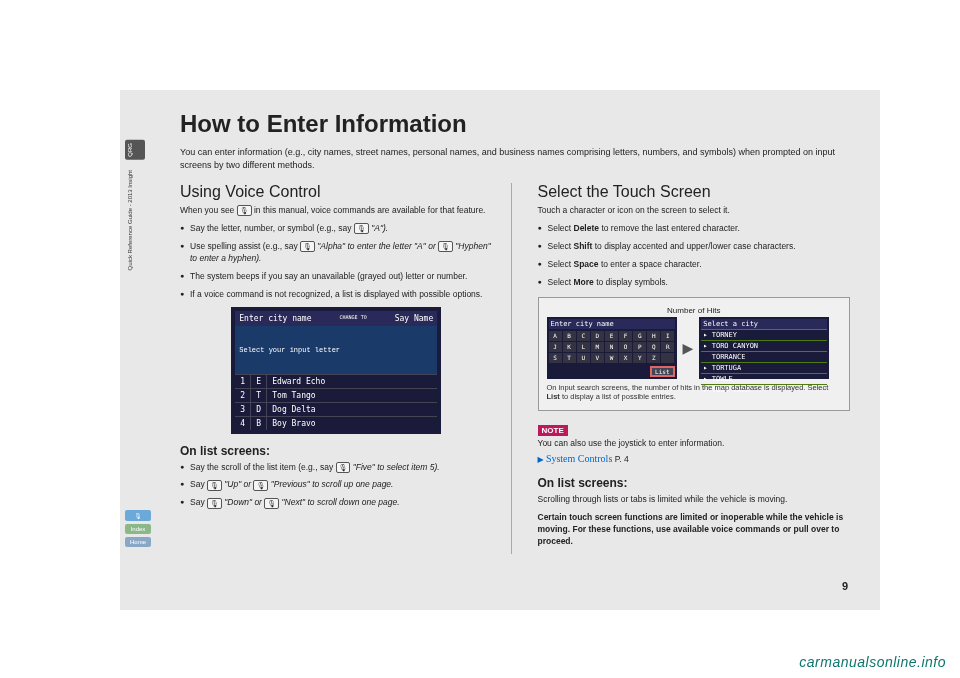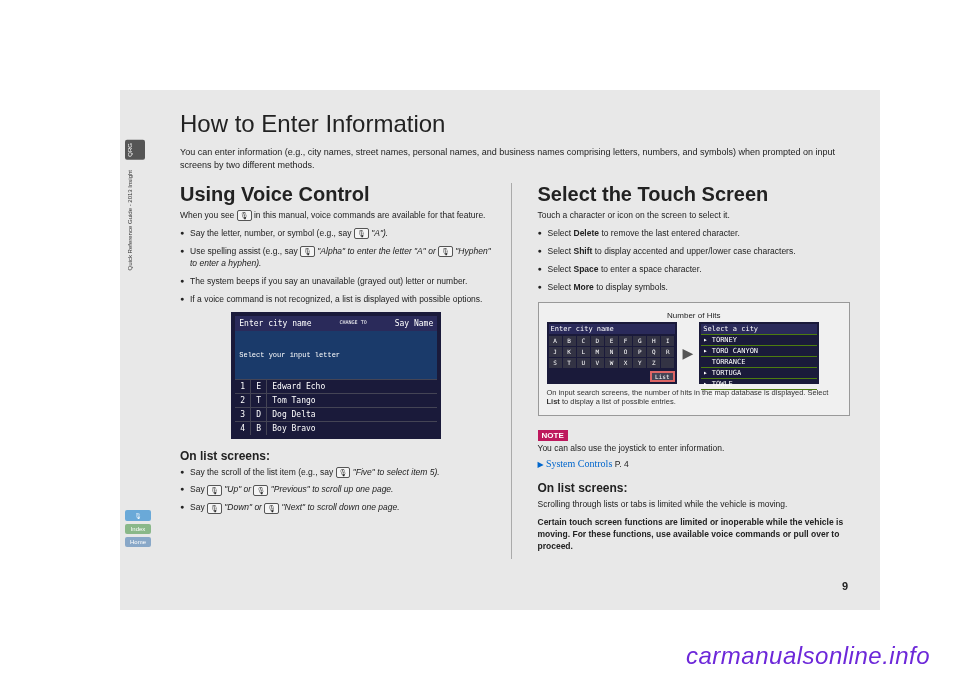--- a/index.html
+++ b/index.html
@@ -53,41 +53,41 @@
     margin-bottom: 3px;
     border-radius: 2px;
     text-align:center;
   }
   .tab-voice { background:#6aa9d8; color:#fff; }
   .tab-index { background:#8ab889; color:#fff; }
   .tab-home { background:#89a8c8; color:#fff; }
 
   h1.main-title {
     font-size: 24px;
-    font-weight: normal;
+    font-weight: bold;
     margin-bottom: 8px;
   }
   .intro {
     font-size: 9px;
     line-height: 1.4;
     margin-bottom: 12px;
   }
   .columns {
     display: flex;
     gap: 24px;
   }
   .col {
     flex: 1;
     min-width: 0;
   }
   .col.left { border-right: 1px solid #aaa; padding-right: 18px; }
   .col.right { padding-left: 2px; }
   h2 {
-    font-size: 20px;
-    font-weight: bold;
+    font-size: 16px;
+    font-weight: normal;
     margin-bottom: 4px;
   }
   .sub {
     font-size: 8.5px;
     line-height: 1.4;
     margin-bottom: 6px;
   }
   ul.bullets {
     list-style: none;
     padding: 0;
@@ -195,21 +195,21 @@
     position:absolute;
     bottom:2px;
     right:2px;
     border:2px solid #d66;
     padding:0 3px;
     font-size:6px;
     background:#445;
   }
   .list-shot{
     background:#1a1a3a;
-    width:120px;
+    width:130px;
     height:62px;
     color:#fff;
     font-family:monospace;
     font-size:6px;
     padding:2px;
   }
   .list-shot-header{background:#2a2a5a;padding:1px 2px;font-size:7px;}
   .list-shot-row{padding:1px 2px; border-top:1px solid #4d7c0f;font-size:7px;}
   .caption {
     font-size:7.5px;
@@ -243,23 +243,23 @@
   .pagenum {
     position:absolute;
     bottom: 18px;
     right: 32px;
     font-size: 11px;
     font-weight:bold;
   }
   .watermark{
     position:absolute;
     bottom:8px;
-    right:30px;
-    font-size:24px;
-    color:#6d28d9;
+    right:14px;
+    font-size:14px;
+    color:#0f766e;
     font-style:italic;
     letter-spacing:0.5px;
   }
   .arrow-sep{
     font-size:14px;
     color:#555;
   }
   em.it{ font-style:italic;}
   b{font-weight:bold;}
 </style>

